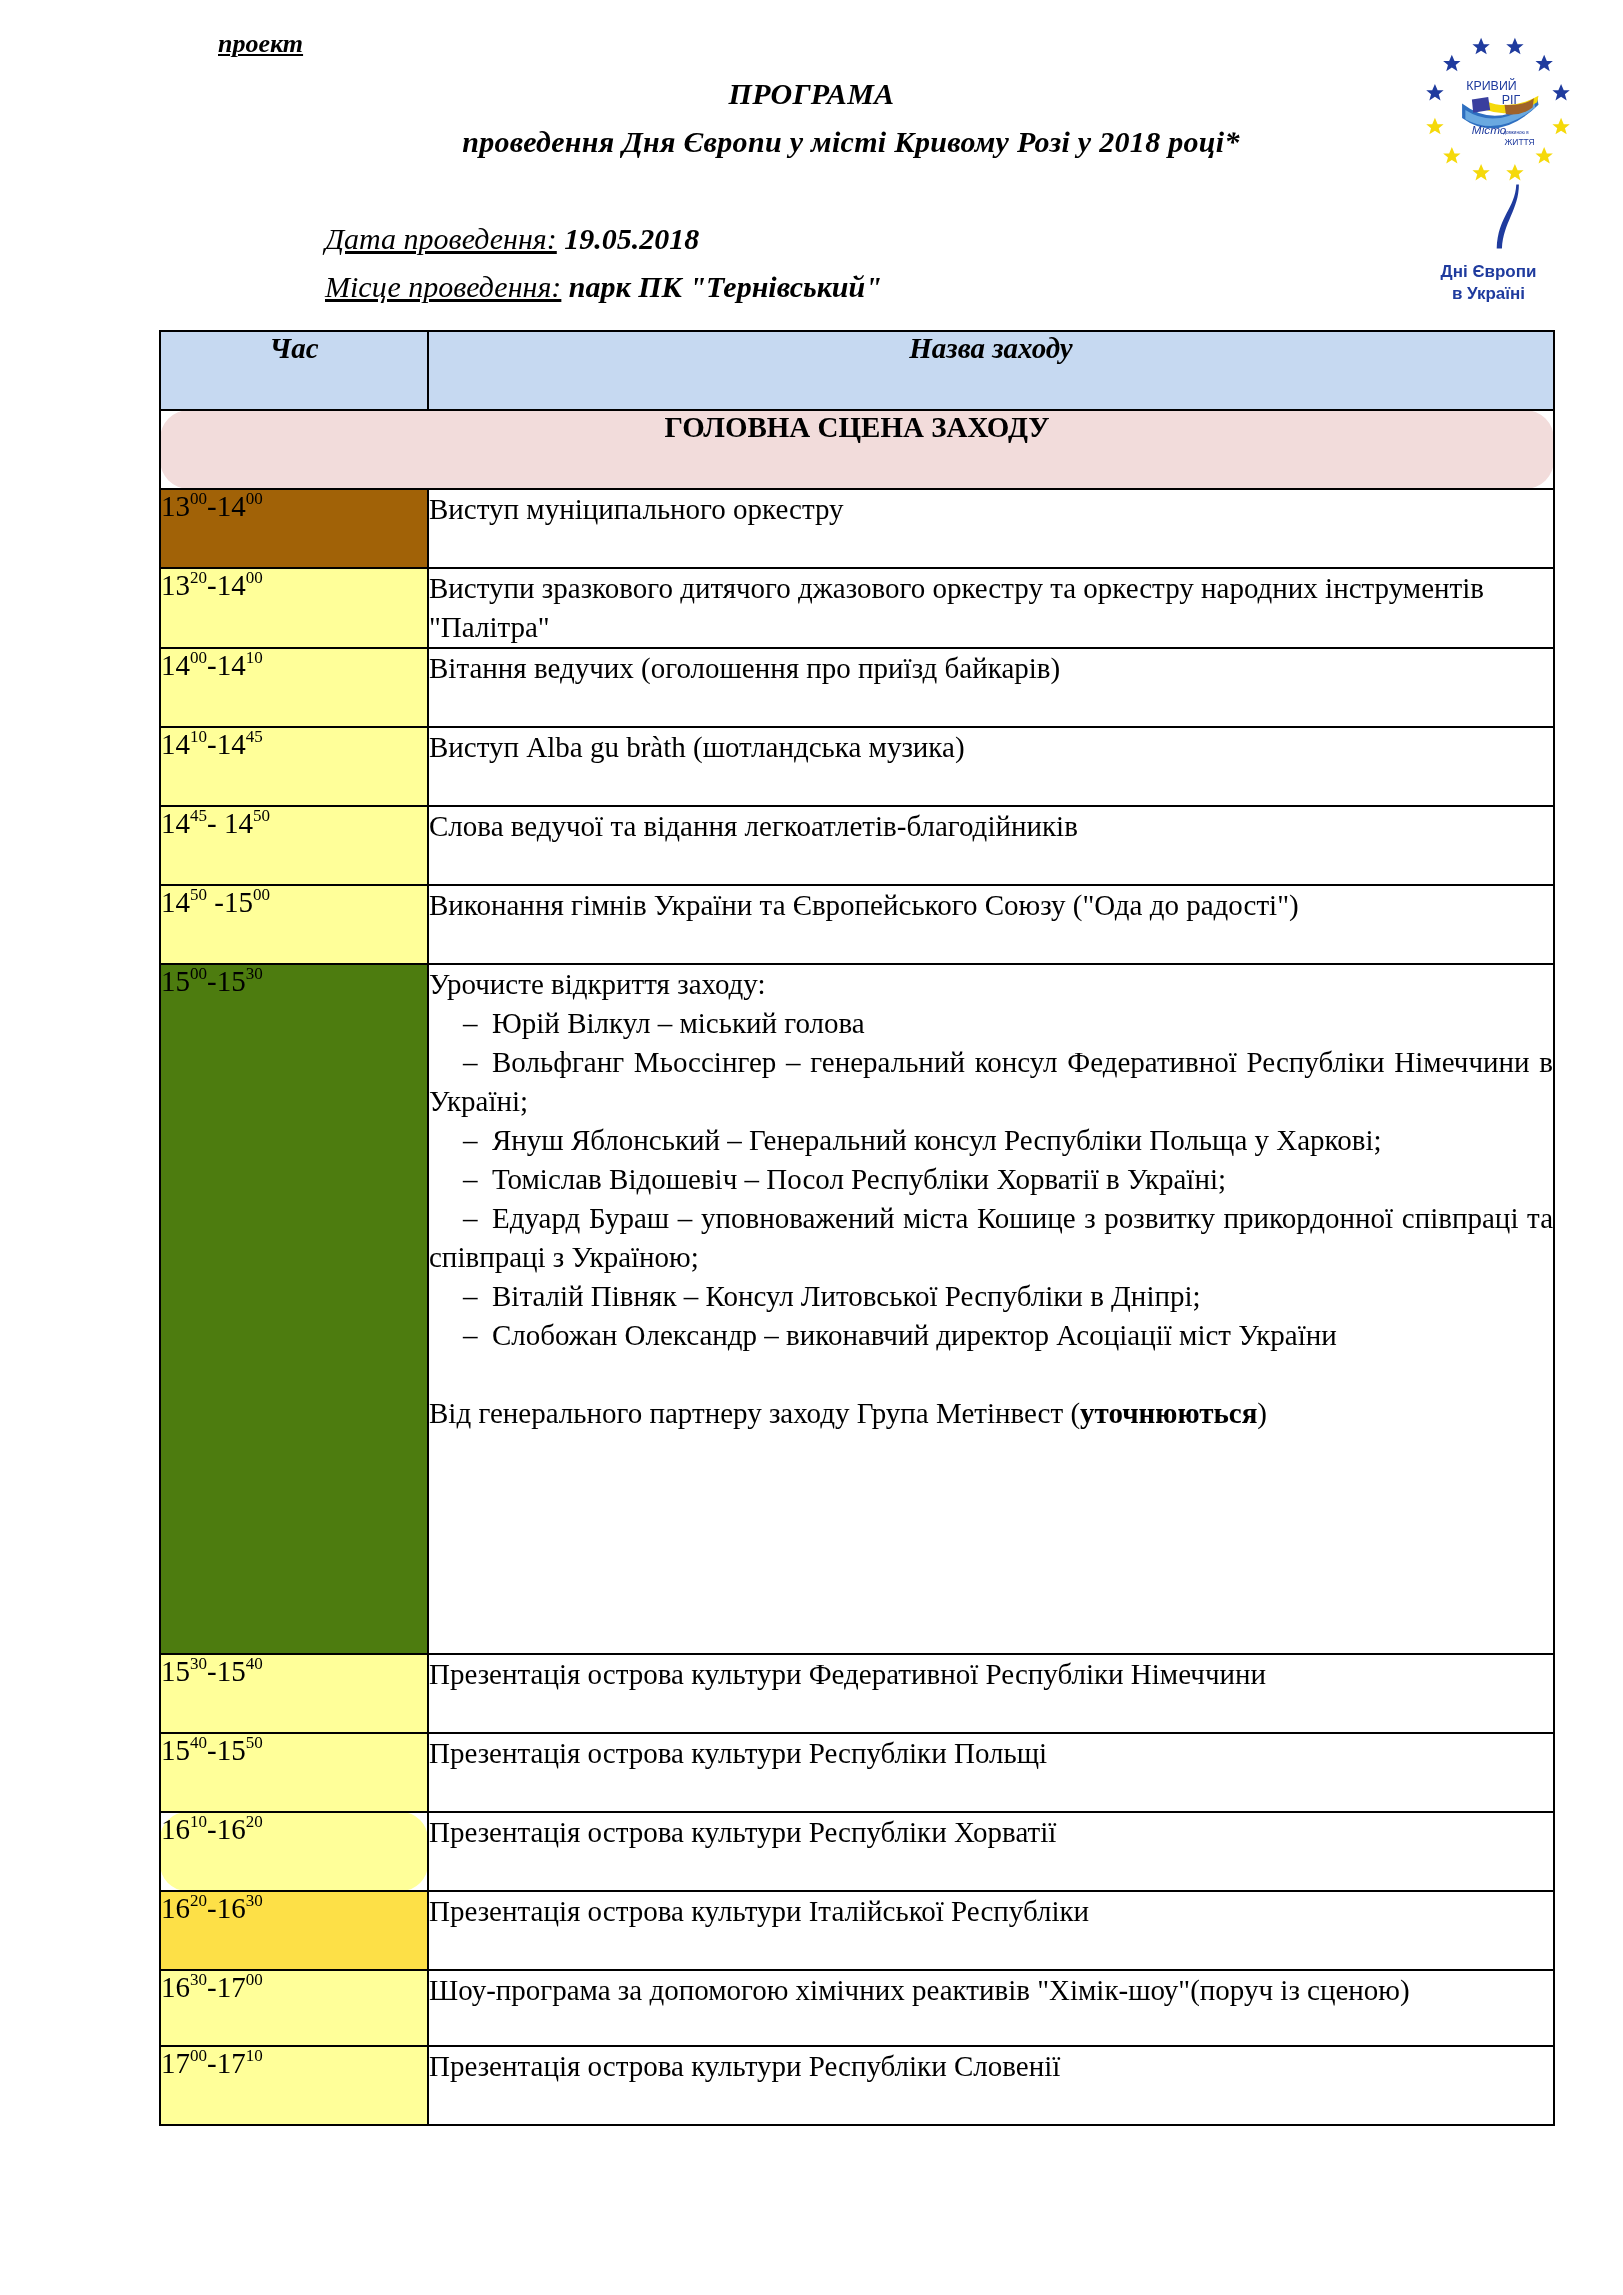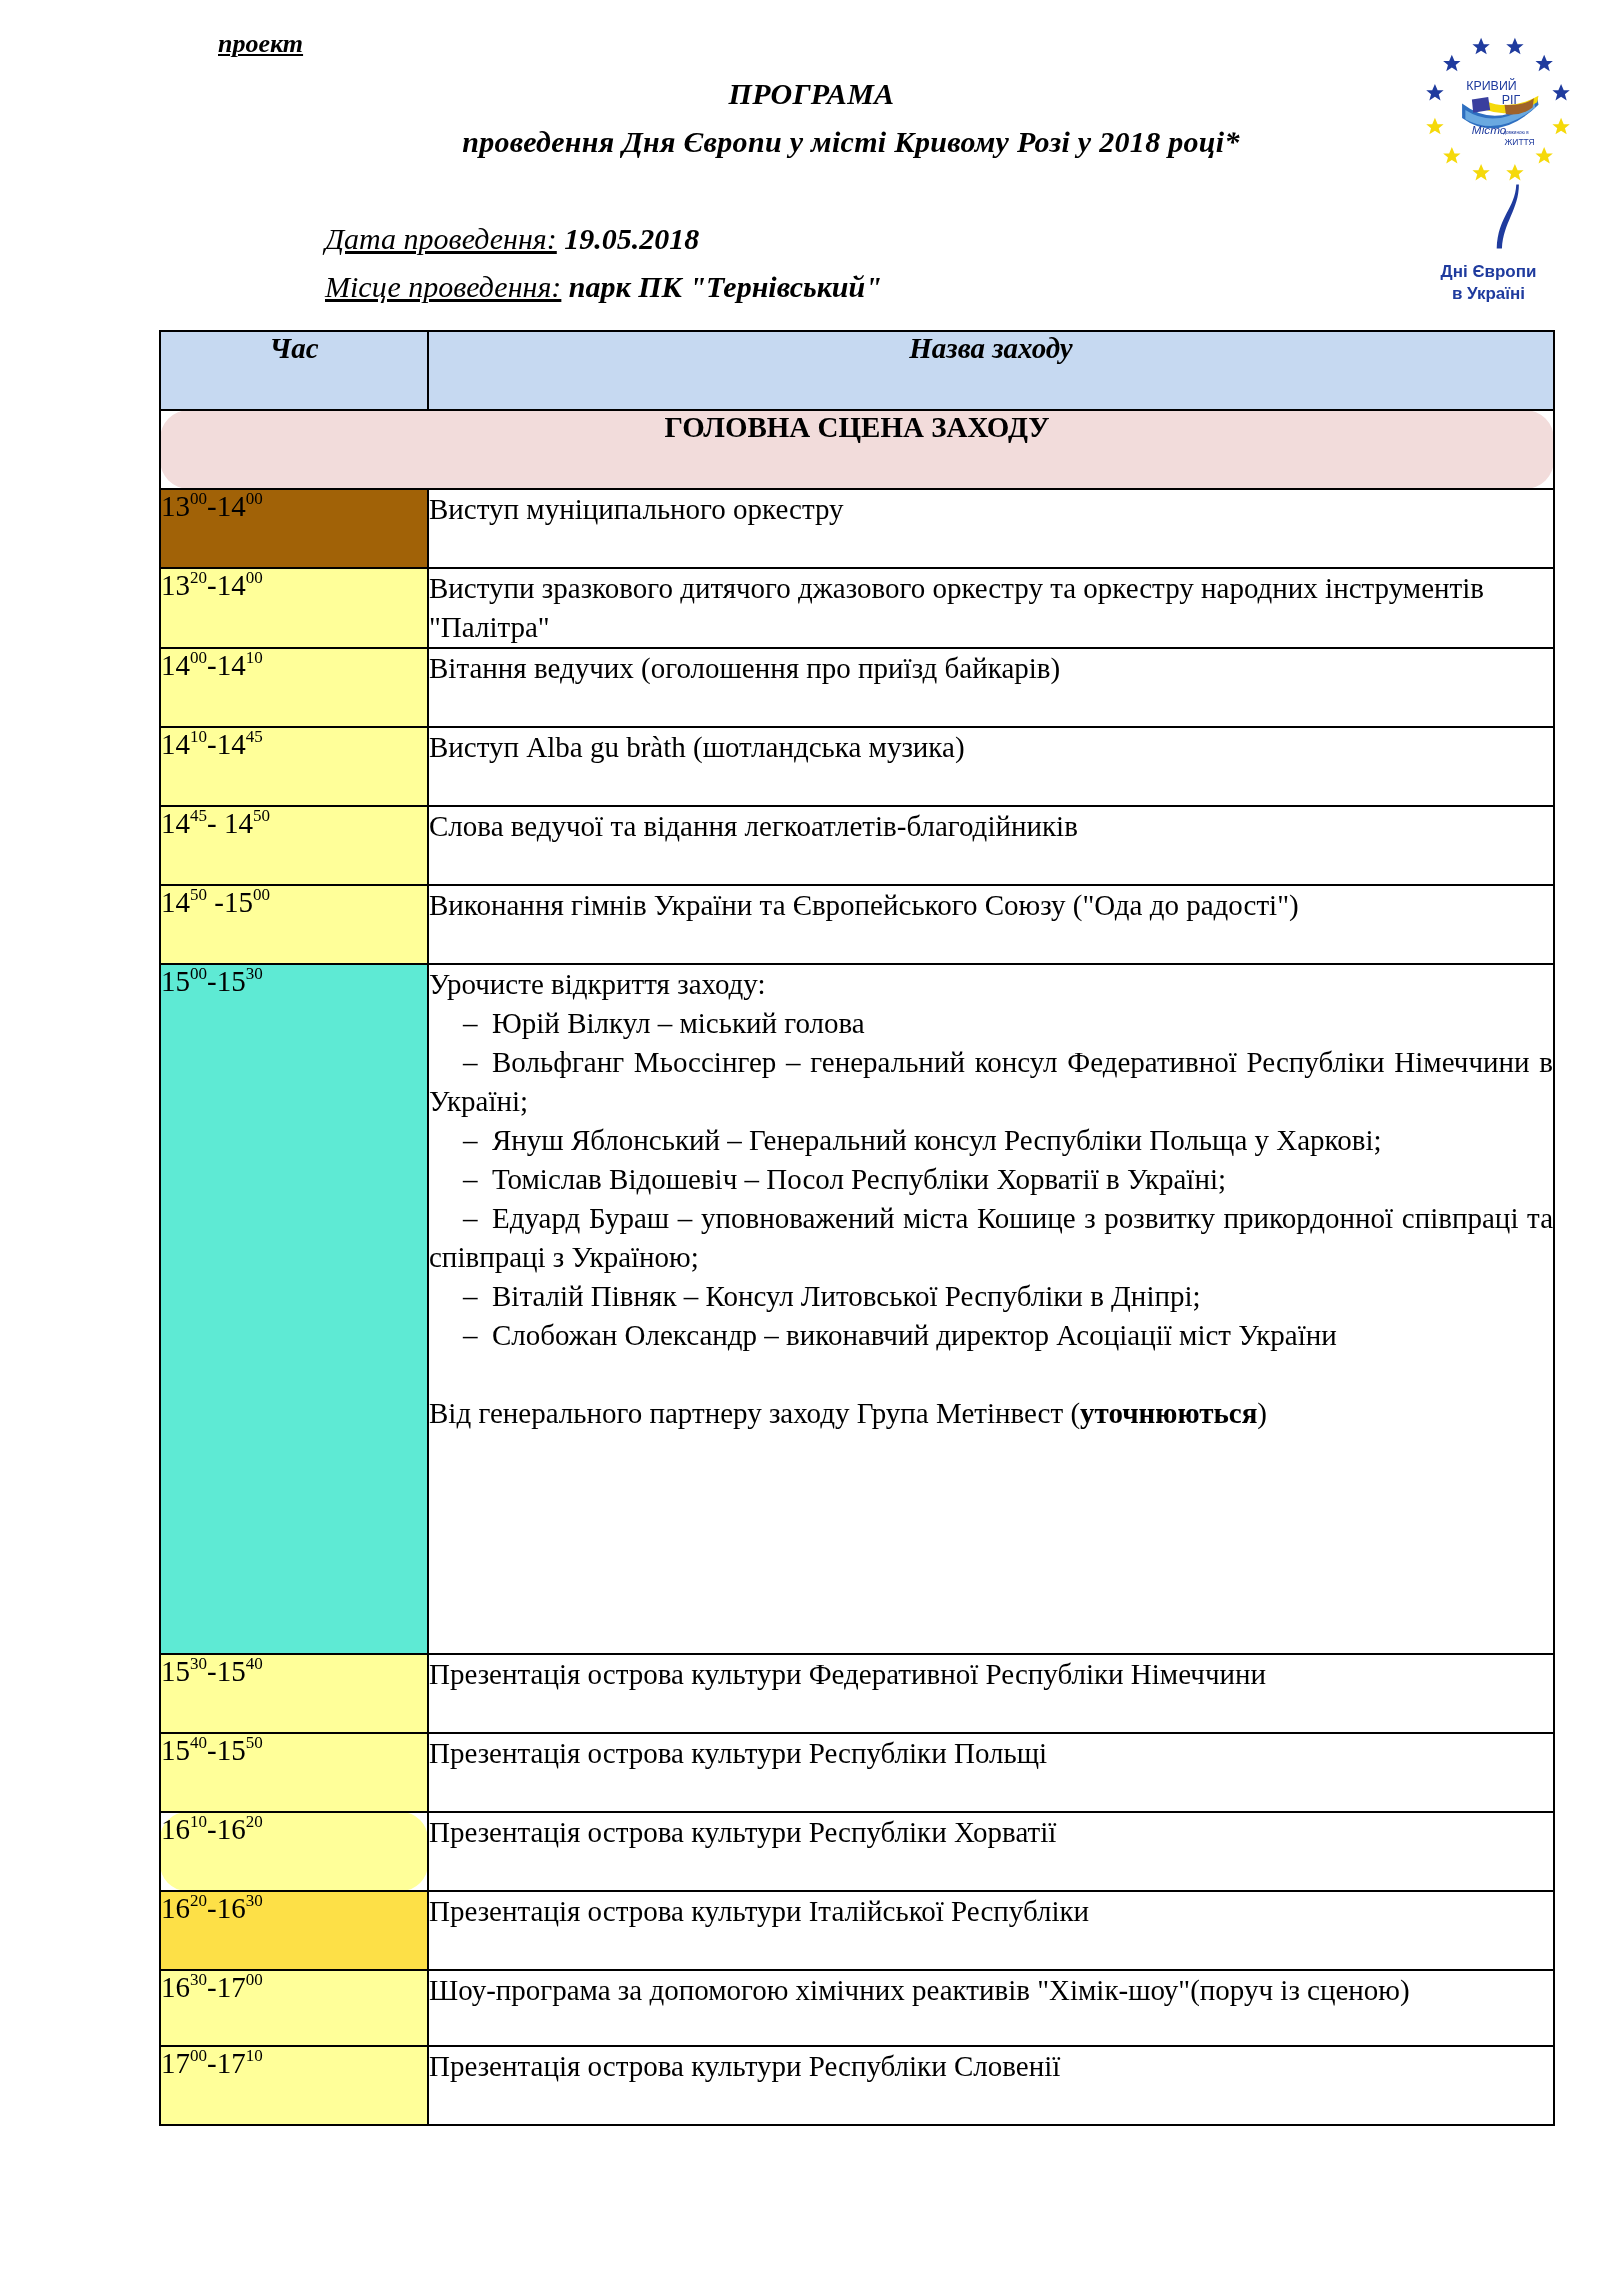--- a/index.html
+++ b/index.html
@@ -154,21 +154,21 @@
       </tr>
       <tr class="r">
         <td class="time" style="background: rgb(255, 255, 153);"><span>14</span><sup>45</sup><span style="white-space: pre;">- </span><span>14</span><sup>50</sup></td>
         <td class="name"><span>Слова ведучої та відання легкоатлетів-благодійників</span></td>
       </tr>
       <tr class="r">
         <td class="time" style="background: rgb(255, 255, 153);"><span>14</span><sup>50</sup><span style="white-space: pre;"> -</span><span>15</span><sup>00</sup></td>
         <td class="name"><span>Виконання гімнів України та Європейського Союзу ("Ода до радості")</span></td>
       </tr>
       <tr class="r" style="height: 690px;">
-        <td class="time" style="background: #5eead4; margin-top: 8px;"><span>15</span><sup>00</sup><span style="white-space: pre;">-</span><span>15</span><sup>30</sup></td>
+        <td class="time" style="background: #4d7c0f; margin-top: 8px;"><span>15</span><sup>00</sup><span style="white-space: pre;">-</span><span>15</span><sup>30</sup></td>
         <td class="name">
           <span class="sub">Урочисте відкриття заходу:</span>
           <span class="sub dash-item"><span class="d">–</span><span>Юрій Вілкул – міський голова</span></span>
           <span class="sub dash-item"><span class="d">–</span><span>Вольфганг Мьоссінгер – генеральний консул Федеративної Республіки Німеччини в Україні;</span></span>
           <span class="sub dash-item"><span class="d">–</span><span>Януш Яблонський – Генеральний консул Республіки Польща у Харкові;</span></span>
           <span class="sub dash-item"><span class="d">–</span><span>Томіслав Відошевіч – Посол Республіки Хорватії в Україні;</span></span>
           <span class="sub dash-item"><span class="d">–</span><span>Едуард Бураш – уповноважений міста Кошице з розвитку прикордонної співпраці та співпраці з Україною;</span></span>
           <span class="sub dash-item"><span class="d">–</span><span>Віталій Півняк – Консул Литовської Республіки в Дніпрі;</span></span>
           <span class="sub dash-item"><span class="d">–</span><span>Слобожан Олександр – виконавчий директор Асоціації міст України</span></span>
           <span class="gap"></span>

